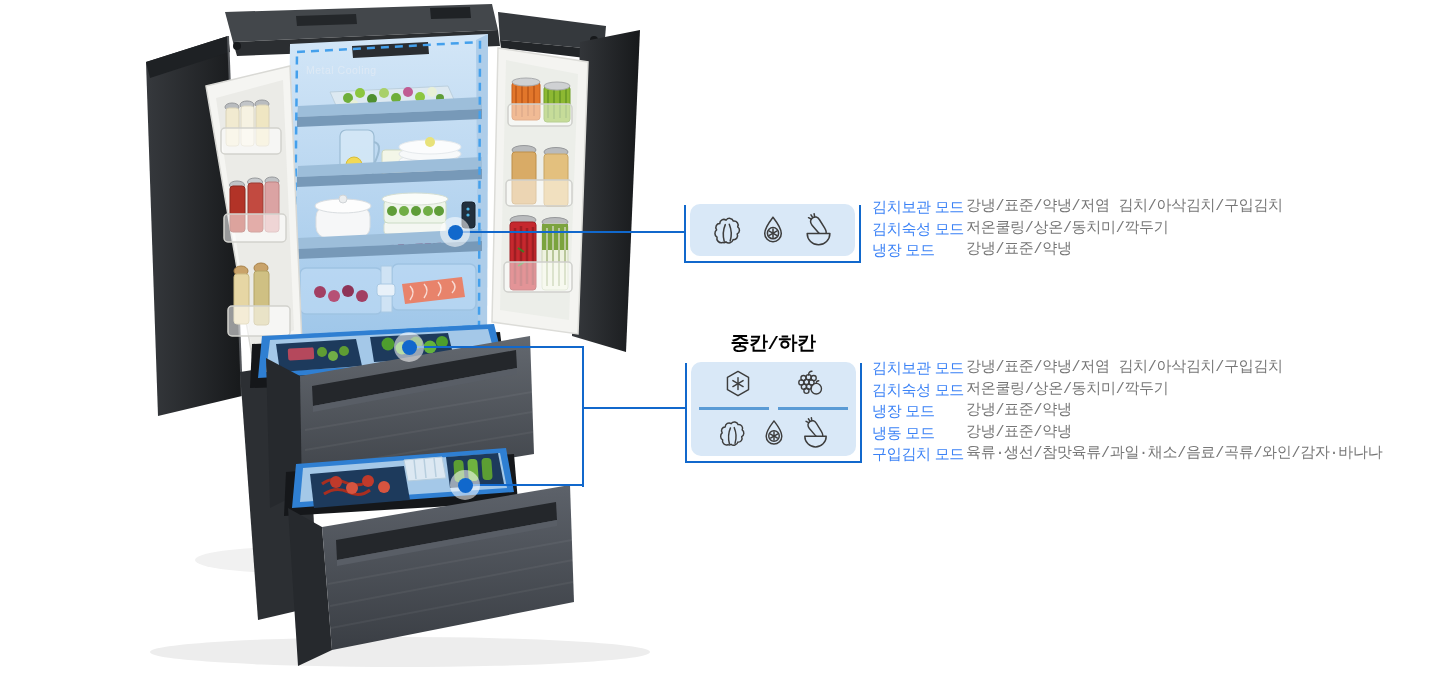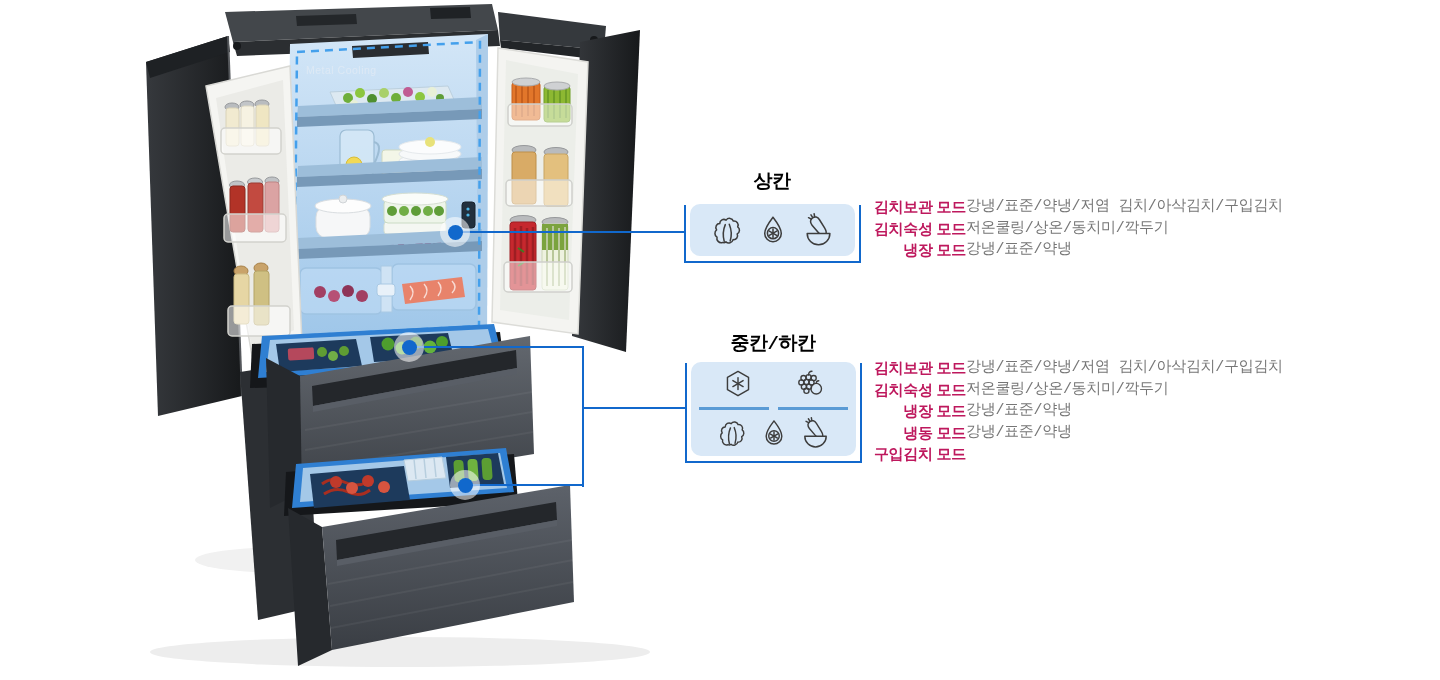--- a/index.html
+++ b/index.html
@@ -48,21 +48,21 @@
   .divrow .dv{flex:1;height:2.5px;background:#5b9bd5;}
   .irow2{display:flex;justify-content:center;gap:7px;}
   .ic{width:36px;height:36px;}
   .ib2 .ic{width:34px;height:34px;}
 
   
   .rows{position:absolute;display:flex;flex-direction:column;}
   .rows1{left:872px;top:196px;}
   .rows2{left:872px;top:357px;}
   .row{display:flex;height:21.5px;line-height:21.5px;font-size:15px;white-space:nowrap;letter-spacing:-0.3px;}
-  .lbl{width:94px;font-weight:bold;color:#be185d;text-align:right;}
+  .lbl{width:94px;font-weight:normal;color:#3b82f6;}
   .val{color:#767676;font-family:Liberation Mono, monospace;}
 </style>
 </head>
 <body>
 
 <svg width="0" height="0" style="position:absolute" aria-hidden="true">
   <defs>
     <g id="ic-cabbage" fill="none" stroke="#3d3d3d" stroke-width="1.7" stroke-linecap="round" stroke-linejoin="round">
       <path d="M14 33.8 C10 35 6.8 31.4 7.8 28 C4.8 26.4 4.8 21.8 7.3 19.8 C5.3 16.8 7.3 12.8 10.8 12.9 C10.9 9 14.9 7 17.9 9 C20 6 25 6.6 25.9 10.1 C29.9 9.6 32.3 13.5 30.8 16.4 C33.7 18.4 33.2 22.9 30.2 24.3 C31.7 27.7 29.2 31.2 25.7 30.7 C24.7 34.2 20.2 35.6 17.7 33.2 C16.6 34.2 15.1 34.4 14 33.8 Z"></path>
       <path d="M15.8 32.6 C14.2 26.6 14.6 19.6 17 14"></path>
@@ -356,21 +356,20 @@
   <div class="hs h1">
       <div class="hsdot"></div>
     </div>
   <div class="hs h2">
       <div class="hsdot"></div>
     </div>
   <div class="hs h3">
       <div class="hsdot"></div>
     </div>
 
-  <div class="sec-title t1">상칸</div>
   <div class="bracket br1"></div>
   <div class="iconbox ib1">
     <svg class="ic" viewBox="0 0 40 40">
         <use href="#ic-cabbage"></use>
       </svg>
     <svg class="ic" viewBox="0 0 40 40">
         <use href="#ic-drop"></use>
       </svg>
     <svg class="ic" viewBox="0 0 40 40">
         <use href="#ic-radish"></use>
@@ -430,16 +429,17 @@
     <div class="row">
       <span class="lbl">냉장 모드</span>
       <span class="val">강냉/표준/약냉</span>
     </div>
     <div class="row">
       <span class="lbl">냉동 모드</span>
       <span class="val">강냉/표준/약냉</span>
     </div>
     <div class="row">
       <span class="lbl">구입김치 모드</span>
+      <span class="val">육류·생선/참맛육류/과일·채소/음료/곡류/와인/감자·바나나</span>
     </div>
   </div>
 
 </div>
 
 </body></html>

